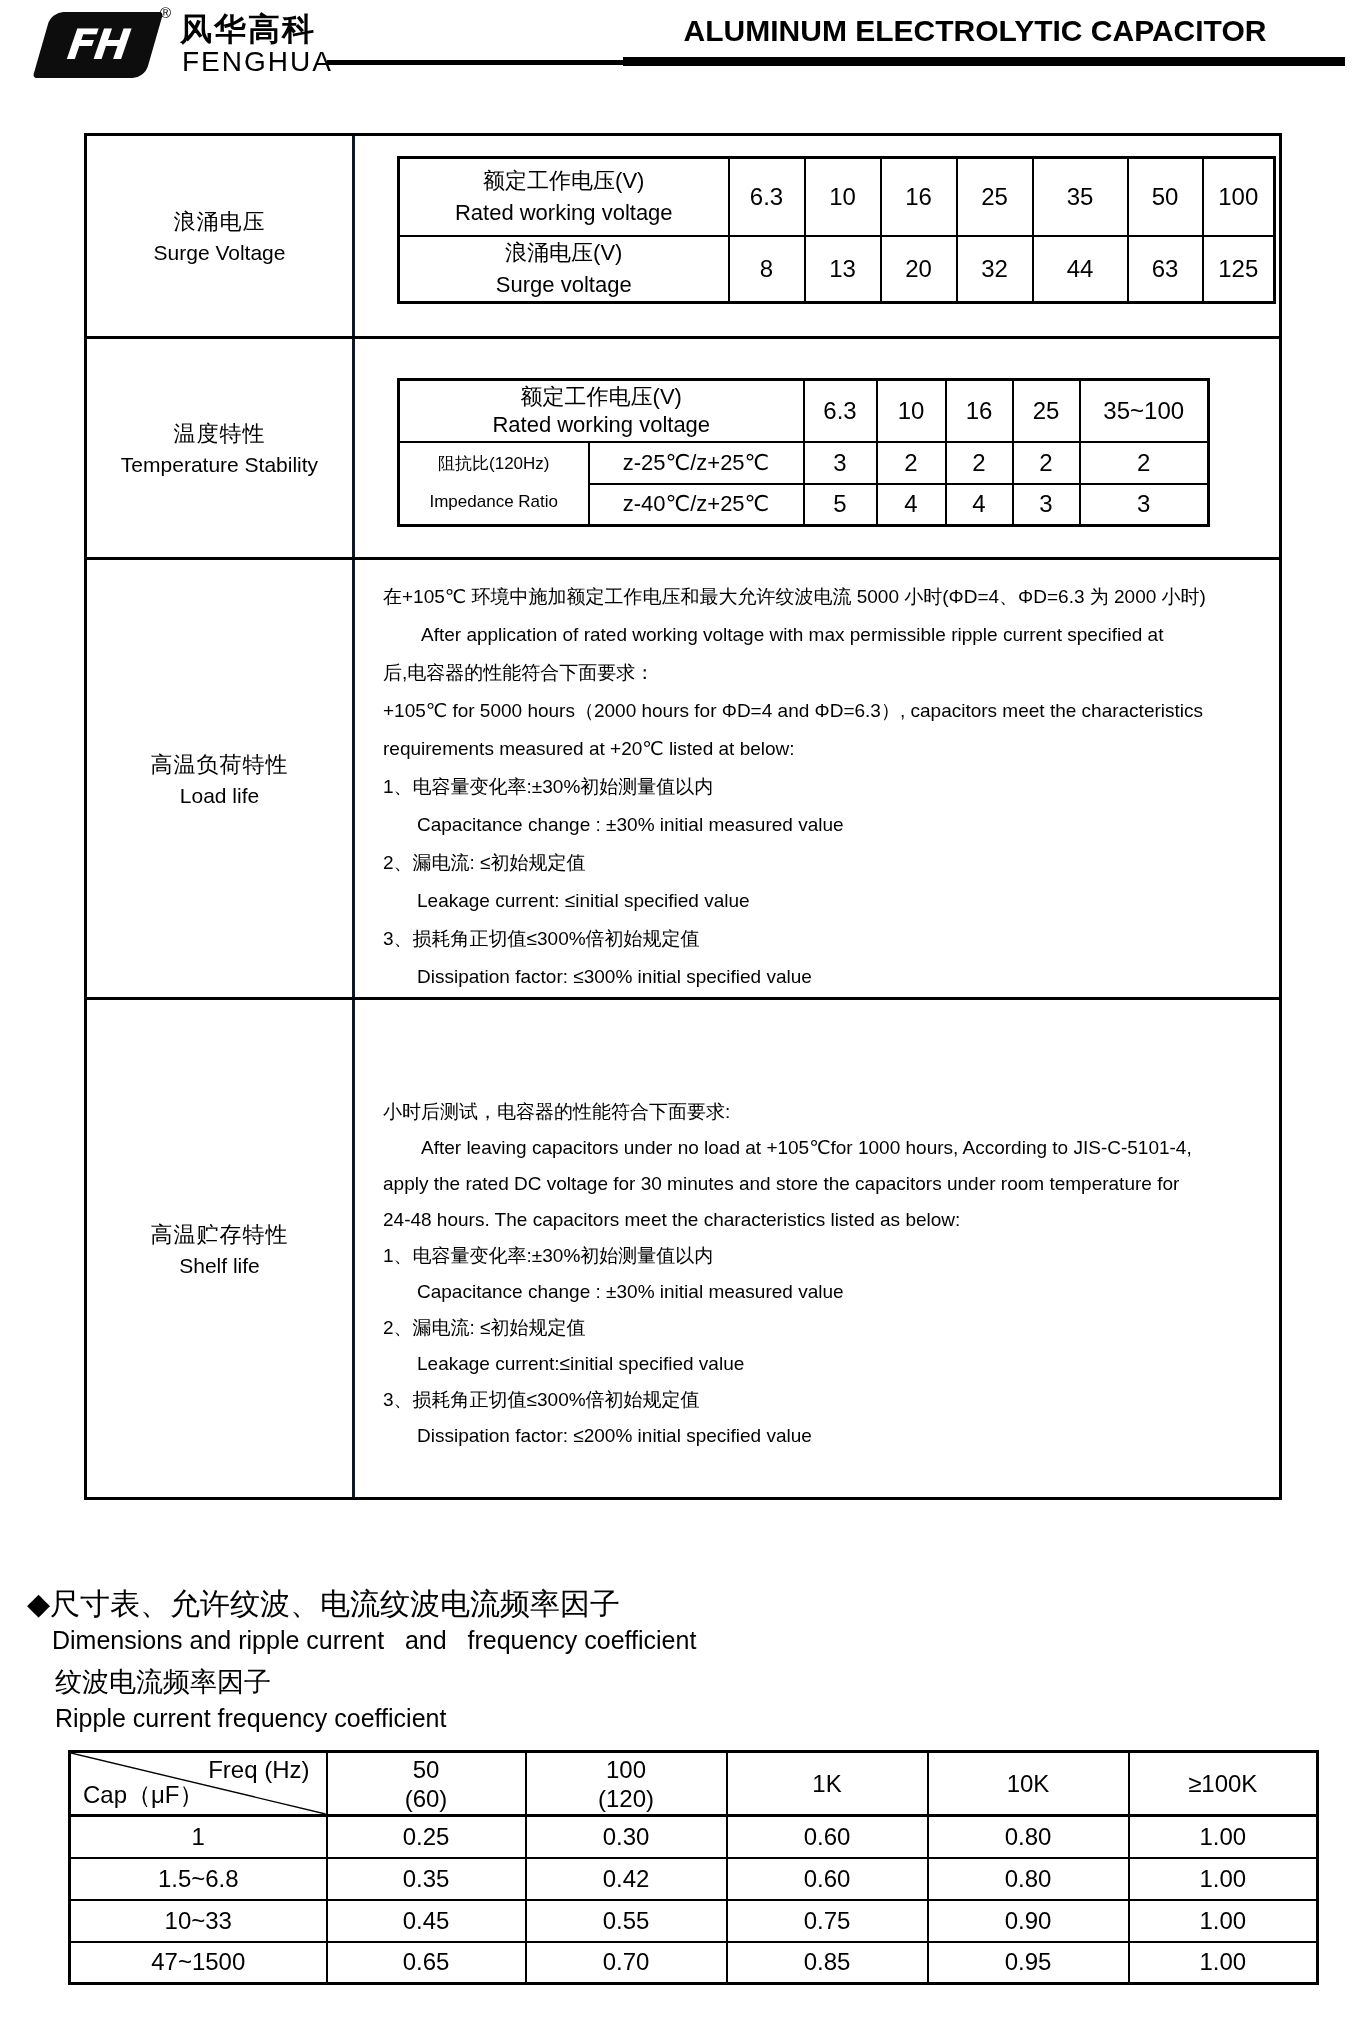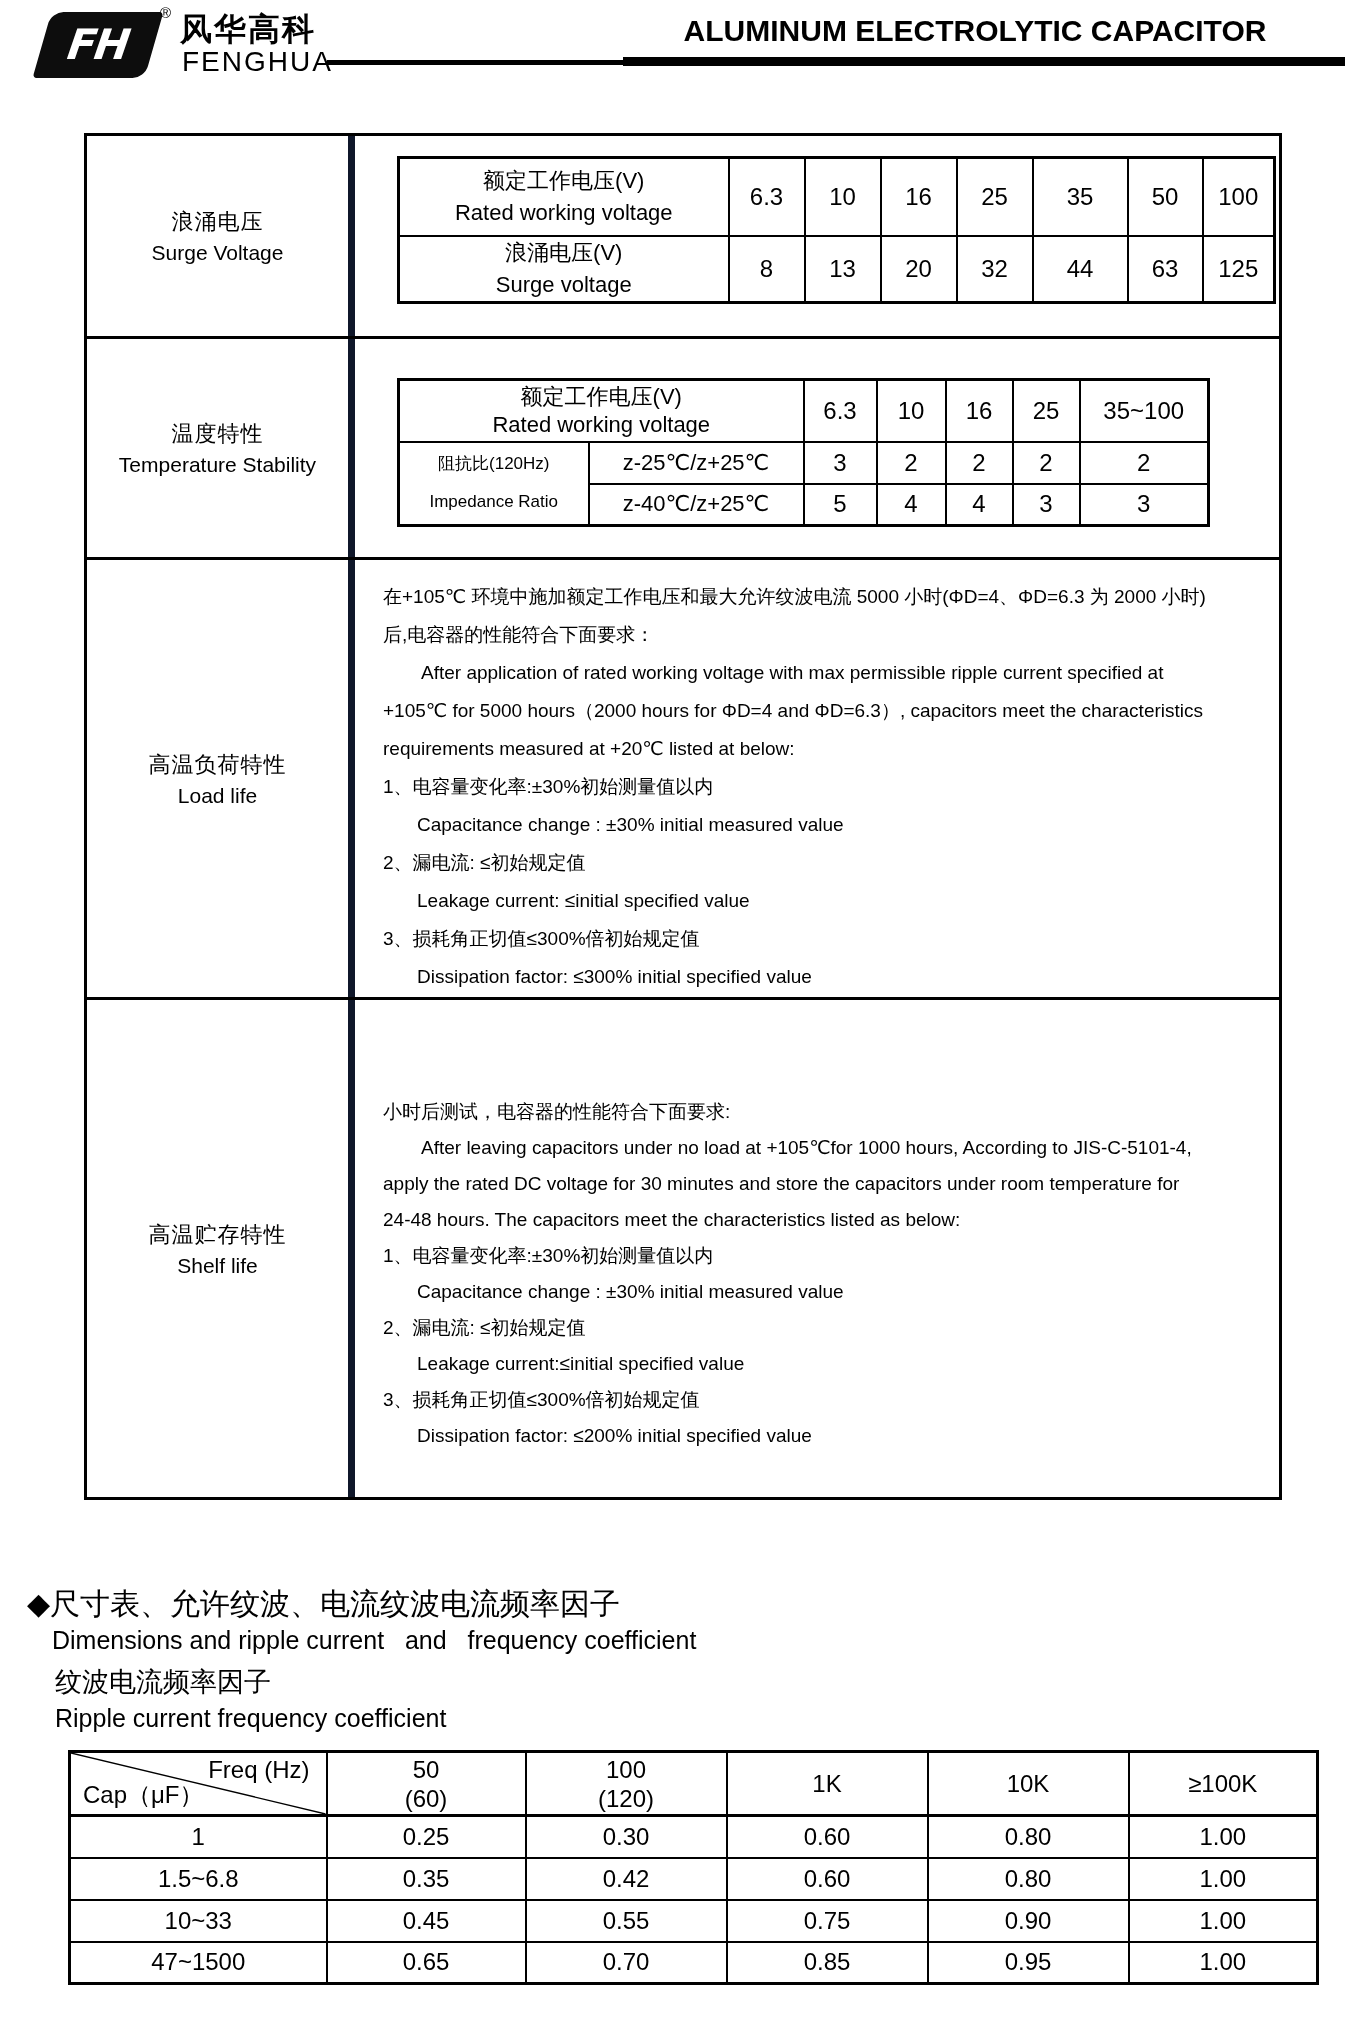--- a/index.html
+++ b/index.html
@@ -20,21 +20,21 @@
   .brand-en{ position:absolute; left:182px; top:46px; font-size:28px; letter-spacing:2px; }
   .page-title{ position:absolute; left:630px; top:14px; width:690px; text-align:center;
     font-size:30px; font-weight:bold; white-space:nowrap; }
   .rule-a{ position:absolute; left:327px; top:60px; width:296px; height:5px; background:#000; }
   .rule-b{ position:absolute; left:623px; top:57px; width:722px; height:9px; background:#000; }
 
   
   .spec{ position:absolute; left:84px; top:133px; width:1198px; border:3px solid #000; box-sizing:border-box; }
   .srow{ display:flex; border-bottom:3px solid #000; box-sizing:border-box; }
   .srow:last-child{ border-bottom:0; }
-  .slabel{ flex:0 0 268px; width:268px; border-right:7px solid #0f172a; box-sizing:border-box;
+  .slabel{ flex:0 0 268px; width:268px; border-right:3px solid #0f172a; box-sizing:border-box;
     display:flex; flex-direction:column; align-items:center; justify-content:center;
     gap:4px; text-align:center; }
   .slabel .cn{ font-size:22px; letter-spacing:1px; }
   .slabel .en{ font-size:21px; }
   .scontent{ flex:1 1 auto; position:relative; overflow:hidden; box-sizing:border-box; }
 
   table.itbl{ border-collapse:collapse; table-layout:fixed; border:3px solid #000; }
   table.itbl td{ border:2px solid #000; text-align:center; vertical-align:middle; padding:0; }
   .surge-tbl{ position:absolute; left:42px; top:20px; width:876px; }
   .temp-tbl{ position:absolute; left:42px; top:39px; width:810px; }
@@ -190,22 +190,22 @@
       </div>
     </div>
 
     <div class="srow" style="height:440px">
       <div class="slabel">
         <div class="cn">高温负荷特性</div>
         <div class="en">Load life</div>
       </div>
       <div class="scontent load">
         <div class="tline">在+105℃ 环境中施加额定工作电压和最大允许纹波电流 5000 小时(ΦD=4、ΦD=6.3 为 2000 小时)</div>
+        <div class="tline ind1">After application of rated working voltage with max permissible ripple current specified at</div>
         <div class="tline">后,电容器的性能符合下面要求：</div>
-        <div class="tline ind1">After application of rated working voltage with max permissible ripple current specified at</div>
         <div class="tline">+105℃ for 5000 hours（2000 hours for ΦD=4 and ΦD=6.3）, capacitors meet the characteristics</div>
         <div class="tline">requirements measured at +20℃ listed at below:</div>
         <div class="tline">1、电容量变化率:±30%初始测量值以内</div>
         <div class="tline ind2">Capacitance change : ±30% initial measured value</div>
         <div class="tline">2、漏电流: ≤初始规定值</div>
         <div class="tline ind2">Leakage current: ≤initial specified value</div>
         <div class="tline">3、损耗角正切值≤300%倍初始规定值</div>
         <div class="tline ind2">Dissipation factor: ≤300% initial specified value</div>
       </div>
     </div>

